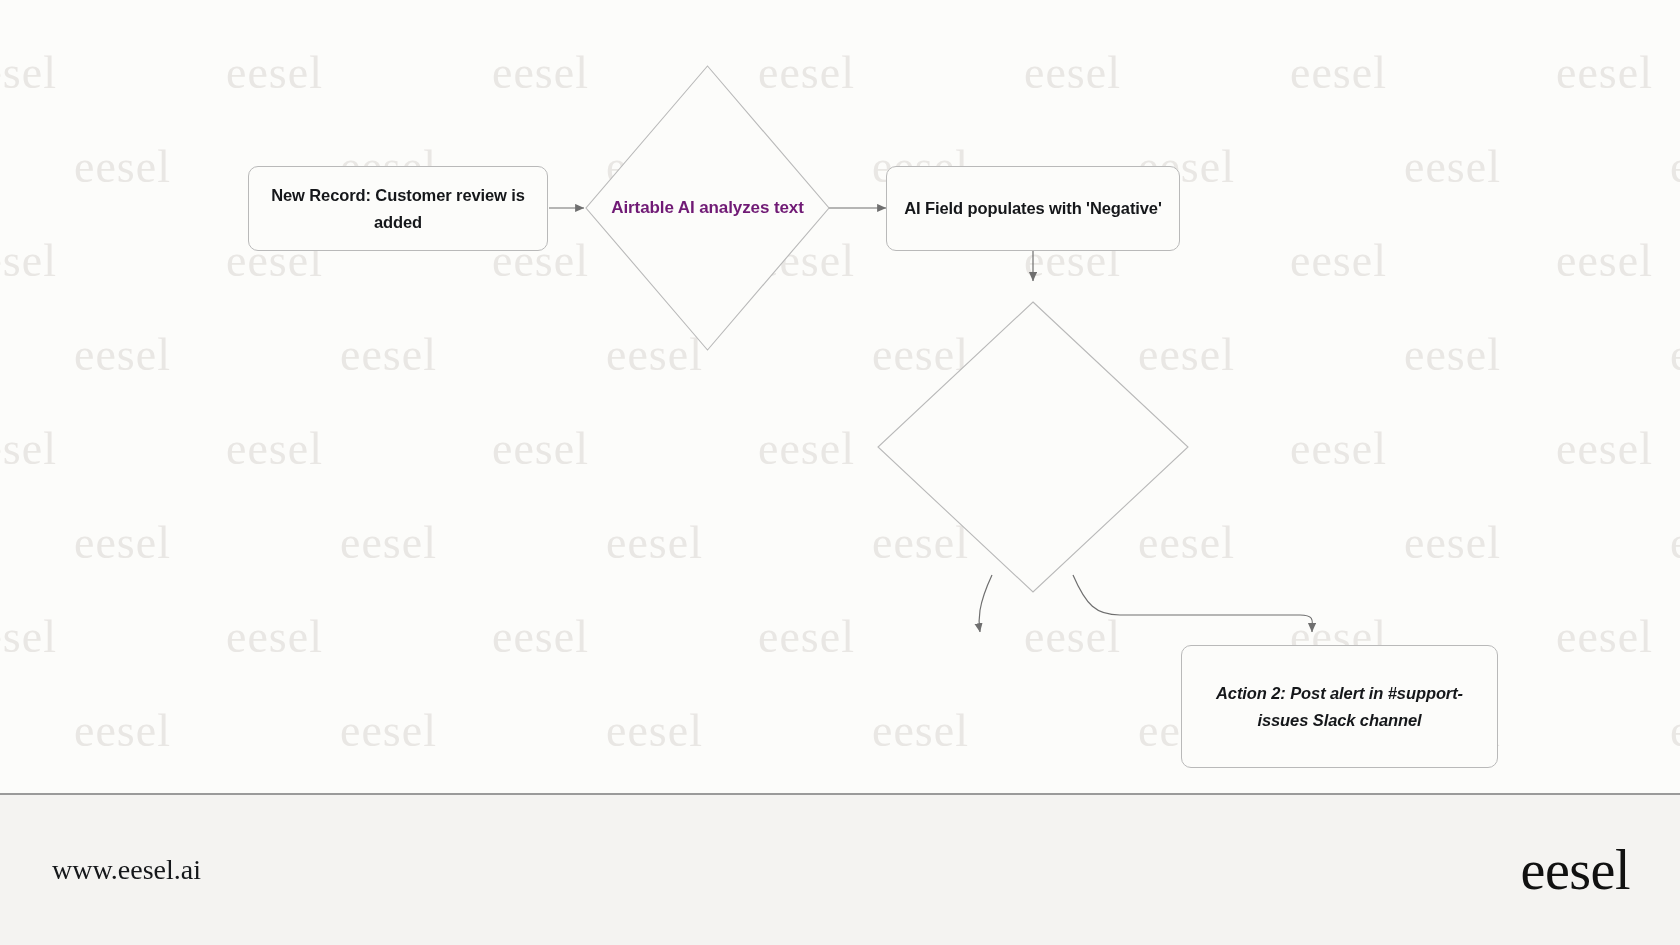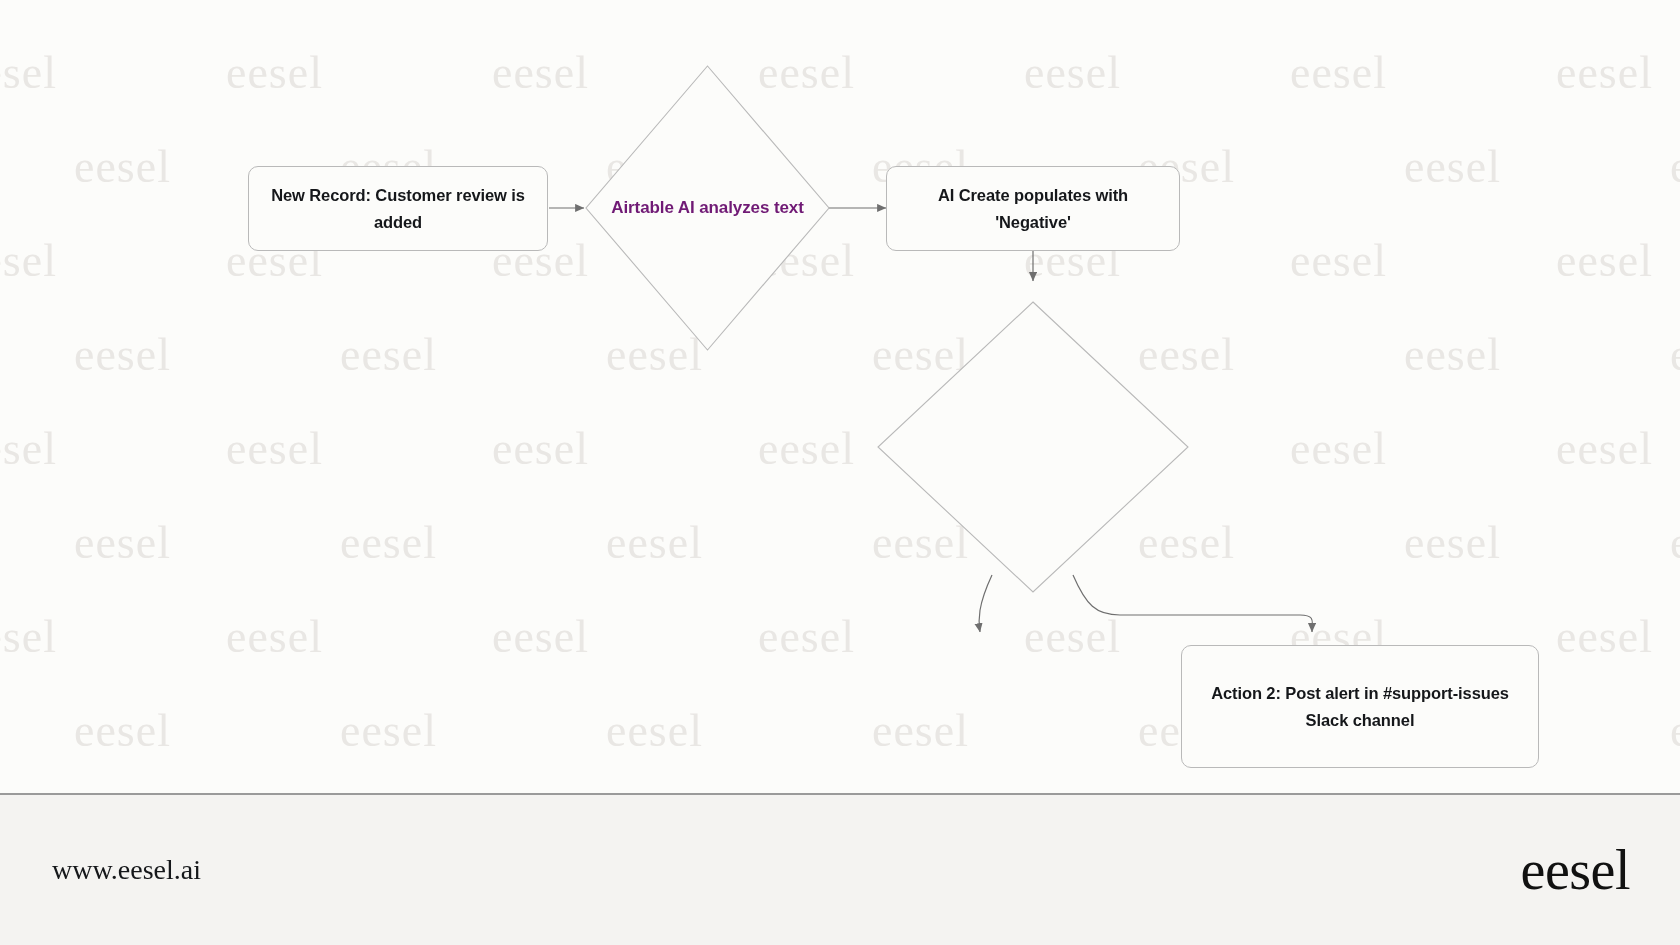--- a/index.html
+++ b/index.html
@@ -224,31 +224,31 @@
     </div>
 
     <div class="diamond-wrap" style="left:585px; top:65px; width:245px; height:286px;">
       <svg class="diamond-shape" viewBox="0 0 245 286" xmlns="http://www.w3.org/2000/svg" preserveAspectRatio="none">
         <polygon points="122.5,1 244,143 122.5,285 1,143" fill="#fcfcfa" stroke="#b9b9b9" stroke-width="1.1"></polygon>
       </svg>
       <div class="diamond-label" style="width:230px;">Airtable AI analyzes text</div>
     </div>
 
     <div class="node node-box" style="left:886px; top:166px; width:294px; height:85px;">
-      <div class="node-label">AI Create populates with 'Negative'</div>
+      <div class="node-label">AI Field populates with 'Negative'</div>
     </div>
 
     <div class="diamond-wrap" style="left:877px; top:301px; width:312px; height:292px;">
       <svg class="diamond-shape" viewBox="0 0 312 292" xmlns="http://www.w3.org/2000/svg" preserveAspectRatio="none">
         <polygon points="156,1 311,146 156,291 1,146" fill="#fcfcfa" stroke="#b9b9b9" stroke-width="1.1"></polygon>
       </svg>
     </div>
 
 
-    <div class="node node-box" style="left:1181px; top:645px; width:358px; height:123px;">
+    <div class="node node-box" style="left:1181px; top:645px; width:317px; height:123px;font-style:italic;">
       <div class="node-label" style="padding:0 26px;">Action 2: Post alert in #support-issues Slack channel</div>
     </div>
 
   </div>
 
   <div class="footer">
     <div class="footer-url">www.eesel.ai</div>
     <div class="footer-logo">eesel</div>
   </div>
 

